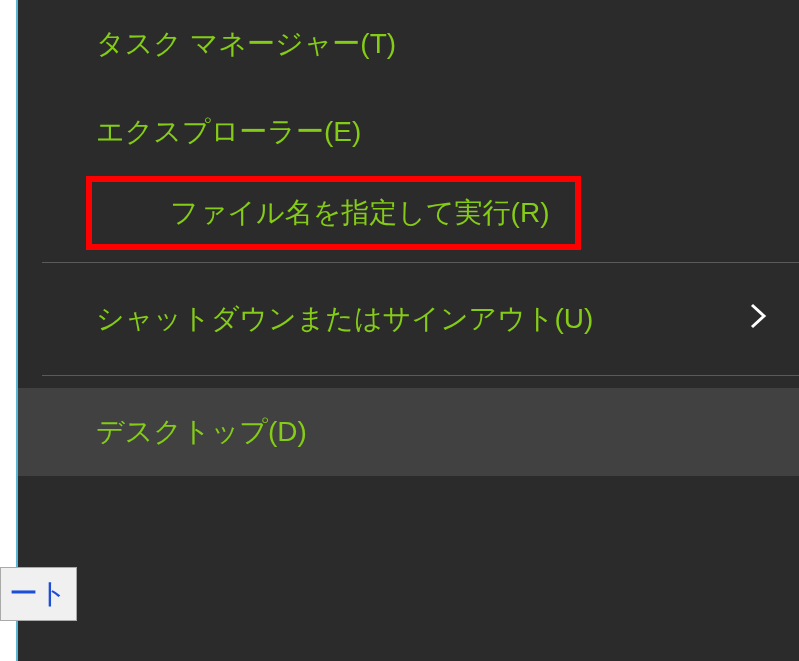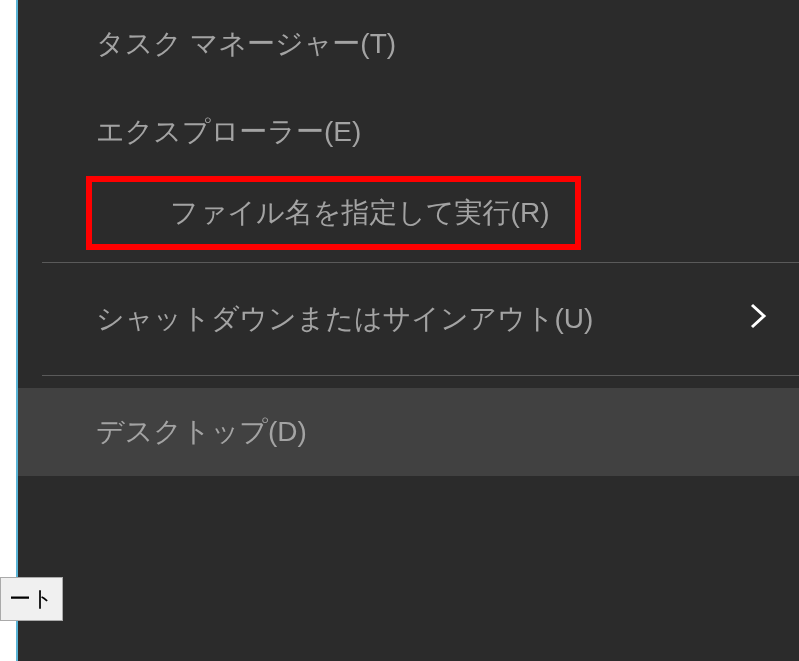--- a/index.html
+++ b/index.html
@@ -22,21 +22,21 @@
       width: 783px;
       height: 661px;
       background: #2b2b2b;
       border-left: 2px solid #5ab4d6;
     }
     .menu-item {
       display: flex;
       align-items: center;
       height: 88px;
       padding-left: 78px;
-      color: #a3a3a3;
+      color: #84cc16;
       font-size: 28px;
       cursor: pointer;
       position: relative;
     }
     .menu-item.highlighted {
       border: 6px solid #ff0000;
       margin-left: 68px;
       margin-right: 218px;
       height: 74px;
     }
@@ -52,23 +52,23 @@
       position: absolute;
       right: 32px;
       color: #ffffff;
       font-size: 24px;
     }
     .tooltip-fragment {
       position: absolute;
       left: 0;
       bottom: 40px;
       background: #f0f0f0;
-      color: #000000;
+      color: #1d4ed8;
       padding: 6px 8px;
-      font-size: 22px;
+      font-size: 29px;
       border: 1px solid #aaa;
       z-index: 10;
     }
     .items-top-group {
       padding-top: 0;
     }
     .item-block {
       margin-bottom: 0;
     }
   </style>

